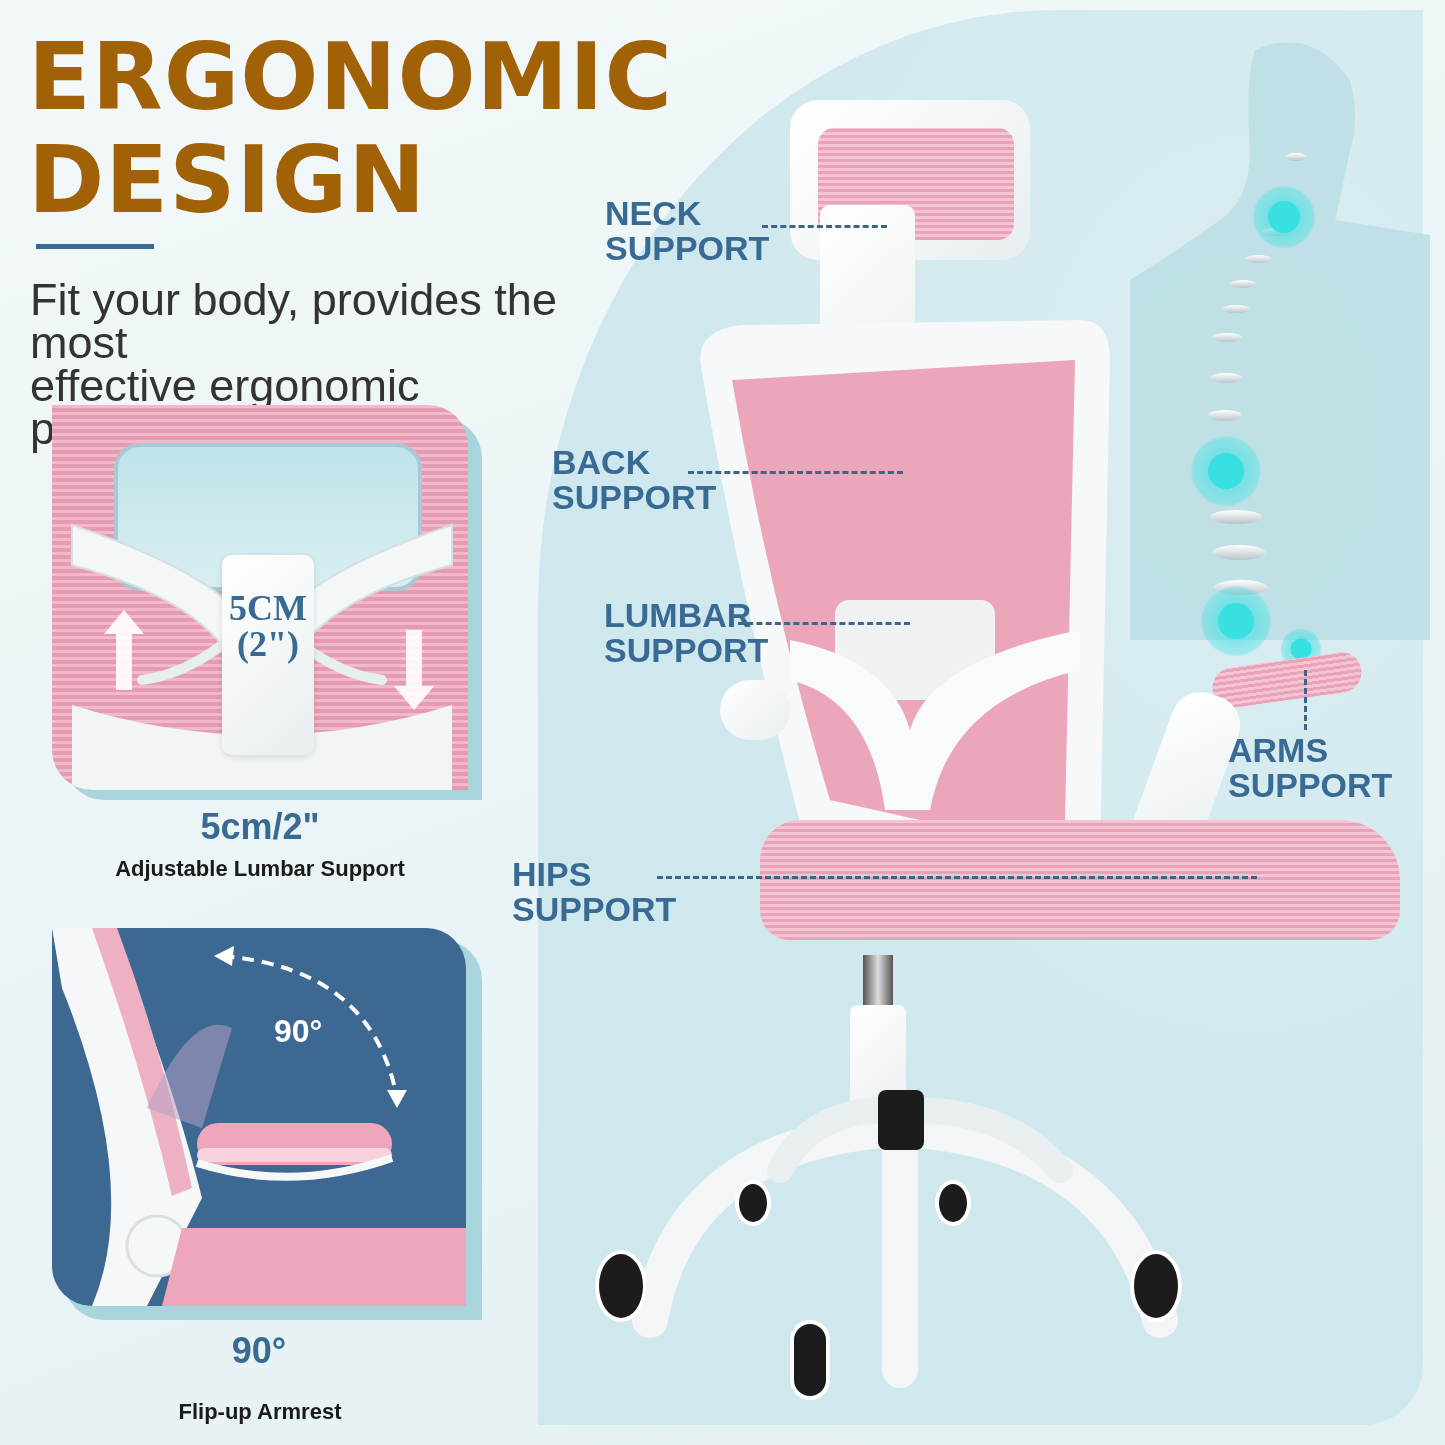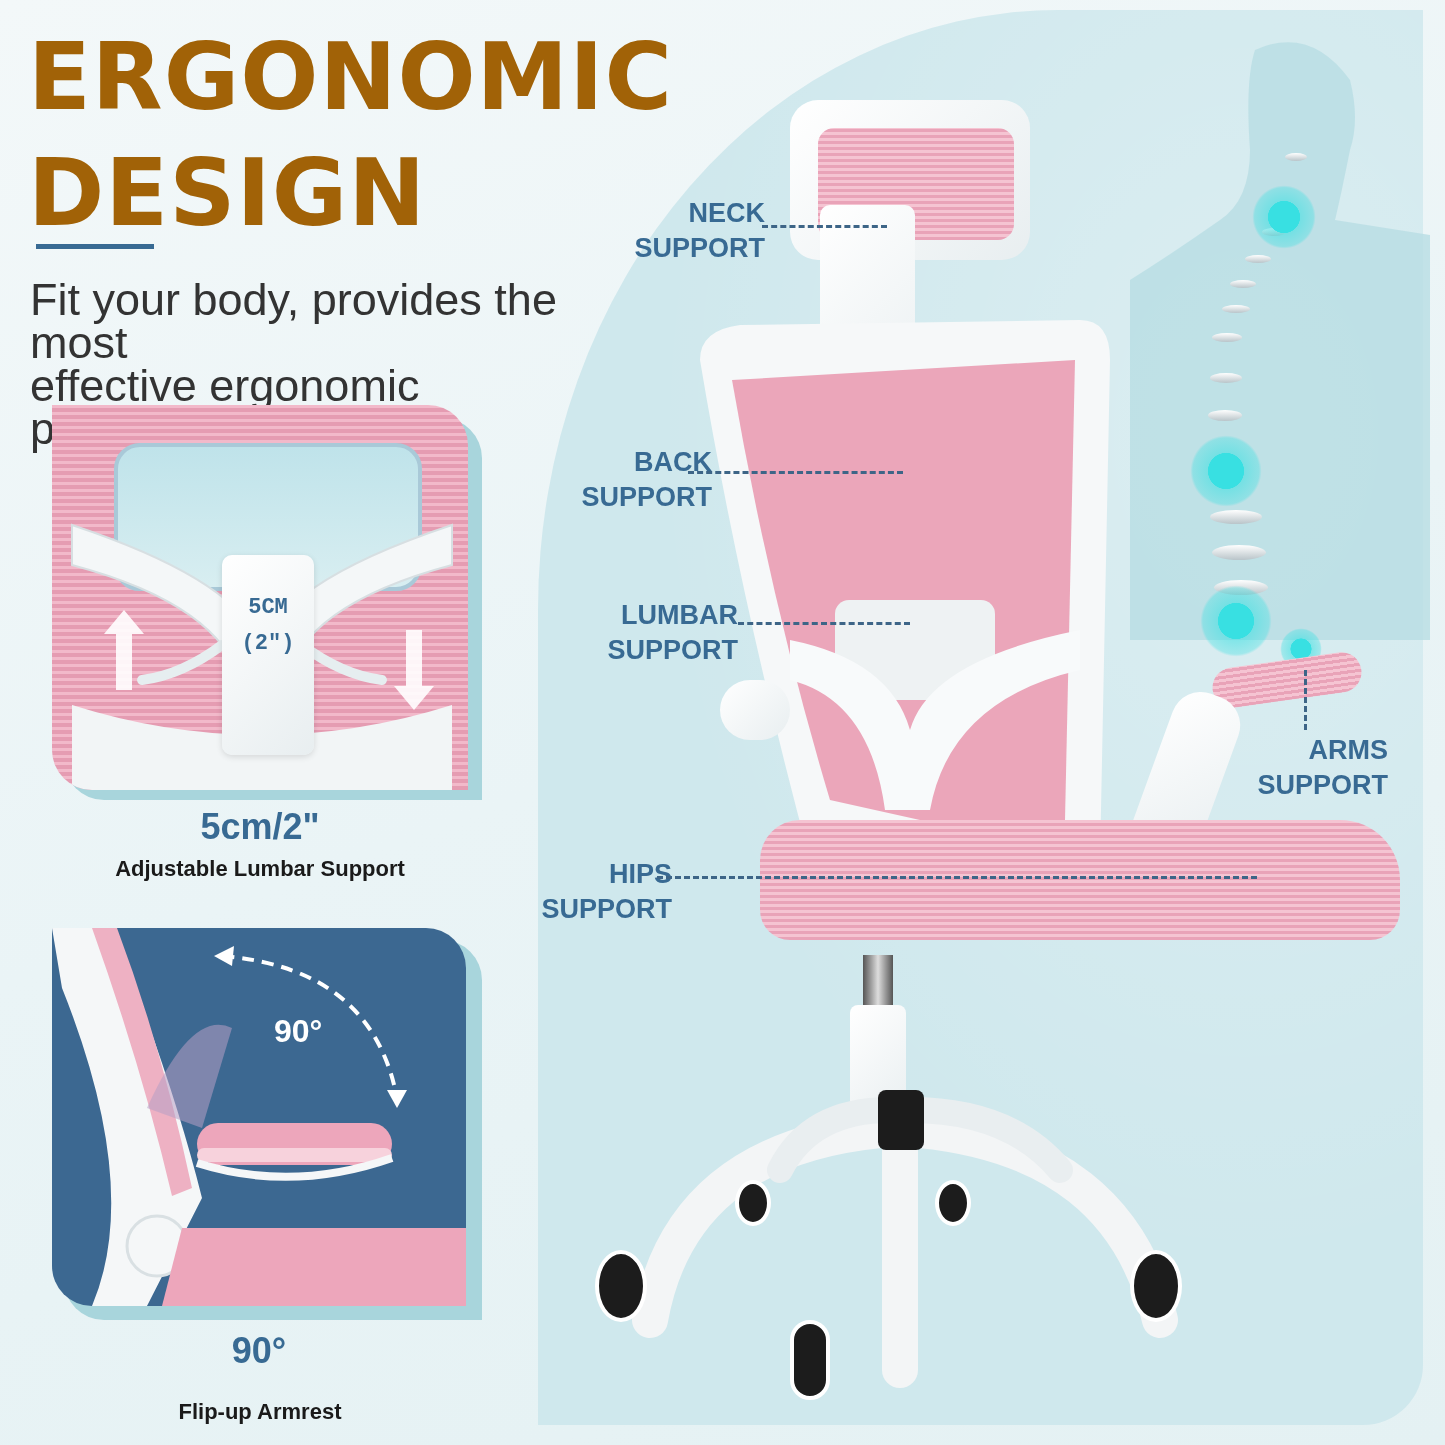--- a/index.html
+++ b/index.html
@@ -49,22 +49,22 @@
     color:#386a93; font-weight:bold; font-size:36px; text-align:center;
     font-family:"Liberation Sans", sans-serif;
   }
   .card-caption-label {
     color:#1a1a1a; font-weight:bold; font-size:22px; text-align:center;
     font-family:"Liberation Sans", sans-serif;
   }
 
   
   .support-label {
-    color:#386a93; font-weight:bold; font-size:27px; line-height:35px;
-    font-family:"Liberation Sans", sans-serif; text-align:right;
+    color:#386a93; font-weight:bold; font-size:34px; line-height:35px;
+    font-family:"Liberation Sans", sans-serif; text-align:left;
   }
   .dash { border-top:3px dashed #3d6587; height:0; }
 
   .pink-mesh {
     background: repeating-linear-gradient(0deg, #e9a3b8 0px, #e9a3b8 3px, #f5c4d2 3px, #f5c4d2 6px);
   }
   .white-frame { background: linear-gradient(135deg,#ffffff,#e8eef0); }
   .glow {
     border-radius:50%;
     background: radial-gradient(circle, #38e0e2 0%, #38e0e2 35%, rgba(56,224,226,0.55) 36%, rgba(56,224,226,0.35) 65%, rgba(56,224,226,0) 70%);
@@ -73,42 +73,42 @@
   .wheel { background:#1c1c1c; border-radius:50%; border:4px solid #fff; box-sizing:border-box; }
 </style>
 </head>
 <body>
 
 <div class="abs right-panel"></div>
 <div class="abs right-panel-light"></div>
 
 <div class="abs headline">
   <div>ERGONOMIC</div>
-  <div style="margin-top:16px;">DESIGN</div>
+  <div style="margin-top:3px;">DESIGN</div>
 </div>
 <div class="abs headline-rule"></div>
 <div class="abs subtitle">
   <div>Fit your body, provides the most</div>
   <div>effective ergonomic provides</div>
 </div>
 
 <div class="abs card-shadow" style="left:64px; top:418px; width:418px; height:382px;"></div>
 <div class="abs card card-lumbar">
 
   <div class="abs" style="left:62px; top:38px; width:300px; height:140px; border-radius:26px; background:linear-gradient(180deg,#bfe3ea,#d8eef1); border:4px solid #a9c9d8;"></div>
 
   <svg class="abs" style="left:0; top:0;" width="416" height="385">
     <path d="M20 120 Q200 180 210 250 Q220 180 400 120 L400 160 Q250 200 232 280 L190 280 Q170 200 20 160 Z" fill="#f4f7f8" stroke="#d7dfe2" stroke-width="2"></path>
     <path d="M20 300 Q210 360 400 300 L400 385 L20 385 Z" fill="#f2f5f6"></path>
     <path d="M90 275 Q130 270 170 240" stroke="#e6eef0" stroke-width="10" fill="none" stroke-linecap="round"></path>
     <path d="M330 275 Q290 270 250 240" stroke="#e6eef0" stroke-width="10" fill="none" stroke-linecap="round"></path>
   </svg>
 
   <div class="abs white-frame" style="left:170px; top:150px; width:92px; height:200px; border-radius:10px; box-shadow:0 2px 6px rgba(0,0,0,0.12);"></div>
-  <div class="abs" style="left:165px; top:185px; width:102px; text-align:center; color:#386a93; font-weight:bold; font-size:22px; line-height:36px; font-family:Liberation Mono, monospace;">
+  <div class="abs" style="left:165px; top:185px; width:102px; text-align:center; color:#386a93; font-weight:bold; font-size:36px; line-height:36px; font-family:Liberation Serif, serif;">
     <div>5CM</div>
     <div>(2")</div>
   </div>
 
   <svg class="abs" style="left:52px; top:205px;" width="40" height="80">
     <polygon points="20,0 40,24 28,24 28,80 12,80 12,24 0,24" fill="#ffffff" opacity="0.9"></polygon>
   </svg>
   <svg class="abs" style="left:342px; top:225px;" width="40" height="80">
     <polygon points="20,80 40,56 28,56 28,0 12,0 12,56 0,56" fill="#ffffff" opacity="0.9"></polygon>
   </svg>
@@ -201,21 +201,21 @@
   <div>SUPPORT</div>
 </div>
 <div class="abs dash" style="left:762px; top:225px; width:125px;"></div>
 
 <div class="abs support-label" style="left:552px; top:445px; width:160px;">
   <div>BACK</div>
   <div>SUPPORT</div>
 </div>
 <div class="abs dash" style="left:688px; top:471px; width:215px;"></div>
 
-<div class="abs support-label" style="left:578px; top:598px; width:160px;">
+<div class="abs support-label" style="left:604px; top:598px; width:160px;">
   <div>LUMBAR</div>
   <div>SUPPORT</div>
 </div>
 <div class="abs dash" style="left:738px; top:622px; width:172px;"></div>
 
 <div class="abs support-label" style="left:1228px; top:733px; width:160px;">
   <div>ARMS</div>
   <div>SUPPORT</div>
 </div>
 <div class="abs" style="left:1304px; top:670px; height:60px; border-left:3px dashed #3d6587;"></div>

